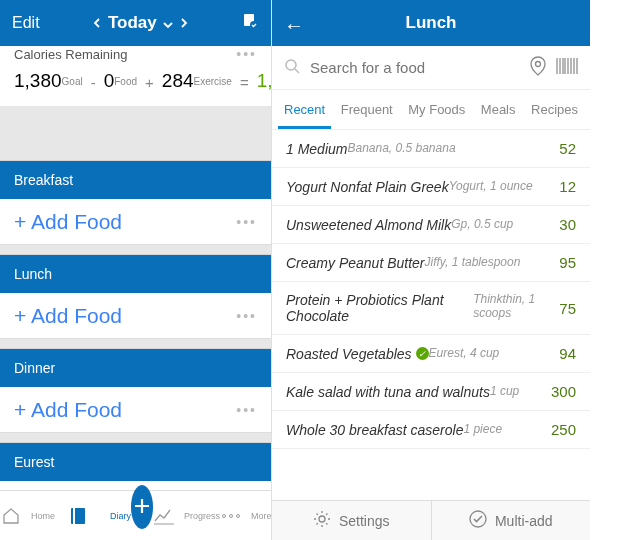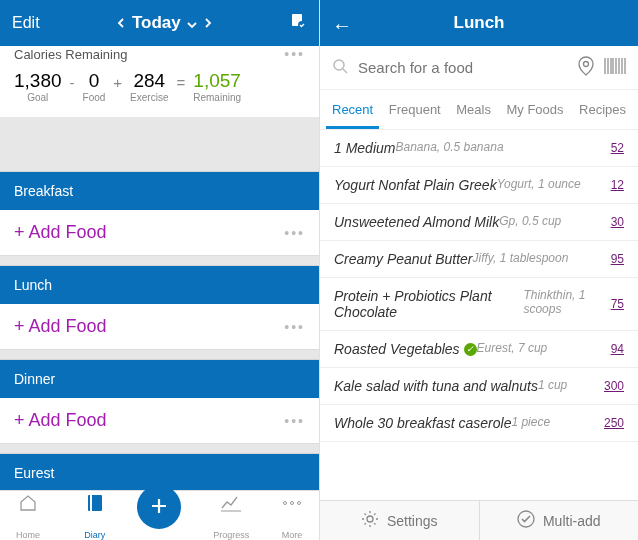--- a/index.html
+++ b/index.html
@@ -1,50 +1,50 @@
 <!DOCTYPE html>
 <html><head>
 <meta charset="utf-8">
 <style>
 * { margin: 0; padding: 0; box-sizing: border-box; font-family: -apple-system, "Helvetica Neue", Helvetica, Arial, sans-serif; }
 body { background: #fff; width: 638px; height: 540px; display: flex; overflow: hidden; }
 .pane { height: 540px; display: flex; flex-direction: column; position: relative; overflow: hidden; }
-.pane-left { width: 320px; border-right: 1px solid #e0e0e0; }
+.pane-left { width: 272px; border-right: 1px solid #e0e0e0; }
 .pane-right { width: 318px; }
 
 
 .header { background: #0a6fb9; color: #fff; height: 46px; display: flex; align-items: center; padding: 0 12px; }
 .header-left { font-size: 16px; font-weight: 400; }
 .header-center { flex: 1; display: flex; justify-content: center; align-items: center; font-size: 17px; font-weight: 600; gap: 6px; }
 .chev { width: 10px; height: 10px; display: inline-block; }
 .flag-icon { width: 18px; height: 18px; }
 .back-arrow { font-size: 20px; font-weight: 600; width: 30px; }
 
 
 .cal-box { padding: 0 14px 14px 14px; border-bottom: 1px solid #e7e7e7; }
 .cal-head { display: flex; justify-content: space-between; align-items: center; font-size: 13px; color: #555; margin-bottom: 8px; }
 .dots-h { color: #bbb; letter-spacing: 2px; font-size: 14px; }
 .cal-row { display: flex; align-items: flex-start; font-size: 12px; color: #888; }
-.cal-cell { display: flex; flex-direction: column; align-items: center; justify-content: center; }
+.cal-cell { display: flex; flex-direction: row; align-items: center; justify-content: center; }
 .cal-val { font-size: 19px; color: #000; font-weight: 400; }
 .cal-val.remain { color: #5aa700; }
 .cal-op { font-size: 15px; color: #888; padding: 4px 8px 0 8px; }
 .cal-lbl { font-size: 10px; color: #888; }
 
 .grey-block { background: #e7e7e7; height: 54px; border-bottom: 1px solid #d5d5d5; }
 
 
 .meal-head { background: #0a6fb9; color: #fff; font-size: 14px; font-weight: 400; height: 38px; display: flex; align-items: center; padding: 0 14px; }
 .add-row { height: 46px; background: #fff; display: flex; align-items: center; justify-content: space-between; padding: 0 14px; border-bottom: 1px solid #ddd; }
-.add-txt { color: #a21caf; font-size: 18px; font-weight: 400; }
+.add-txt { color: #3b82f6; font-size: 21px; font-weight: 400; }
 .thin-grey { background: #e7e7e7; height: 10px; border-bottom: 1px solid #d5d5d5; }
 
 
 .tabbar { position: absolute; bottom: 0; left: 0; right: 0; height: 50px; background: #fff; border-top: 1px solid #ddd; display: flex; justify-content: space-around; align-items: center; font-size: 9px; color: #9a9a9a; }
-.tab-item { display: flex; flex-direction: column; align-items: center; gap: 16px; }
+.tab-item { display: flex; align-items: center; gap: 9px; }
 .tab-ic { width: 22px; height: 22px; display: flex; align-items: center; justify-content: center; color: #9a9a9a; }
 .tab-item.active .tab-ic, .tab-item.active span { color: #0a6fb9; margin-left: 12px; }
 .fab { width: 44px; height: 44px; border-radius: 50%; background: #0a6fb9; display: flex; align-items: center; justify-content: center; margin-top: -18px; }
 .fab svg { width: 22px; height: 22px; }
 
 
 .search-row { height: 44px; display: flex; align-items: center; padding: 0 12px; border-bottom: 1px solid #eee; gap: 10px; }
 .search-input { flex: 1; border: none; outline: none; font-size: 15px; color: #888; }
 .search-ic { color: #bbb; }
 .loc-ic, .bc-ic { color: #888; }
@@ -54,21 +54,21 @@
 .filter-item { padding: 0 6px; height: 100%; display: flex; align-items: center; position: relative; }
 .filter-item.active { color: #0a88d3; font-weight: 400; }
 .filter-item.active::after { content: ''; position: absolute; bottom: 0; left: 0; right: 0; height: 3px; background: #0a88d3; }
 
 
 .food-list { flex: 1; overflow: hidden; }
 .food-row { display: flex; justify-content: space-between; align-items: center; padding: 10px 14px; border-bottom: 1px solid #eee; }
 .food-main { display: flex; flex-direction: row; font-style: italic; }
 .food-name { font-size: 14px; color: #333; display: flex; align-items: center; gap: 4px; }
 .food-sub { font-size: 12px; color: #999; }
-.food-cal { font-size: 12px; color: #701a75; text-decoration: underline; }
+.food-cal { font-size: 15px; color: #4d7c0f; }
 .verified { width: 13px; height: 13px; background: #5aa700; border-radius: 50%; display: inline-flex; align-items: center; justify-content: center; color: #fff; font-size: 9px; }
 
 
 .bot-bar { position: absolute; bottom: 0; left: 0; right: 0; height: 40px; background: #f8f8f8; border-top: 1px solid #ddd; display: flex; }
 .bot-half { flex: 1; display: flex; align-items: center; justify-content: center; gap: 8px; font-size: 14px; color: #777; border-right: 1px solid #ddd; }
 .bot-half:last-child { border-right: none; }
 </style>
 </head>
 <body>
 
@@ -213,22 +213,22 @@
           <circle cx="8" cy="8" r="2.5" fill="none" stroke="#888" stroke-width="1.3"></circle>
         </svg></span>
     <span class="bc-ic"><svg width="22" height="16" viewBox="0 0 22 16">
           <path d="M1 0v16M4 0v16M7 0v16M9 0v16M12 0v16M15 0v16M18 0v16M21 0v16" stroke="#888" stroke-width="1.2"></path>
         </svg></span>
   </div>
 
   <div class="filter-row">
     <div class="filter-item active">Recent</div>
     <div class="filter-item">Frequent</div>
+    <div class="filter-item">My Foods</div>
     <div class="filter-item">Meals</div>
-    <div class="filter-item">My Foods</div>
     <div class="filter-item">Recipes</div>
   </div>
 
   <div class="food-list" id="food-list">
       <div class="food-row">
         <div class="food-main">
           <span class="food-name">1 Medium</span>
           <span class="food-sub">Banana, 0.5 banana</span>
         </div>
         <span class="food-cal">52</span>
@@ -257,21 +257,21 @@
       <div class="food-row">
         <div class="food-main">
           <span class="food-name">Protein + Probiotics Plant Chocolate</span>
           <span class="food-sub">Thinkthin, 1 scoops</span>
         </div>
         <span class="food-cal">75</span>
       </div>
       <div class="food-row">
         <div class="food-main">
           <span class="food-name">Roasted Vegetables <span class="verified">✓</span></span>
-          <span class="food-sub">Eurest, 7 cup</span>
+          <span class="food-sub">Eurest, 4 cup</span>
         </div>
         <span class="food-cal">94</span>
       </div>
       <div class="food-row">
         <div class="food-main">
           <span class="food-name">Kale salad with tuna and walnuts</span>
           <span class="food-sub">1 cup</span>
         </div>
         <span class="food-cal">300</span>
       </div>

